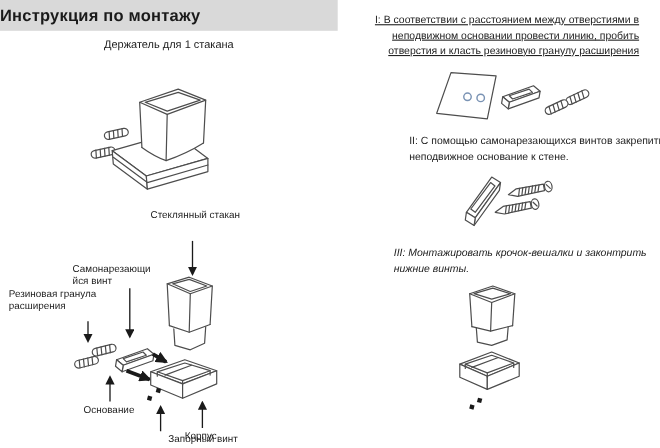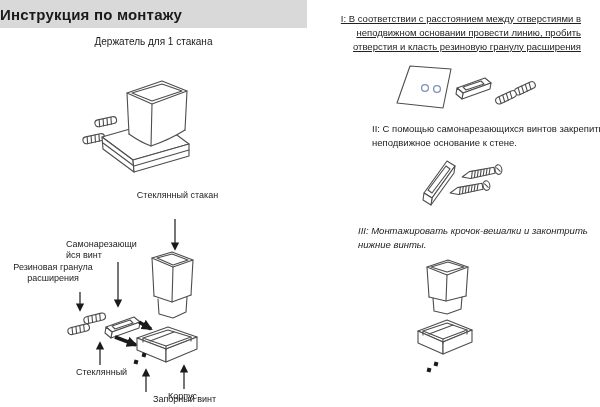--- a/index.html
+++ b/index.html
@@ -10,21 +10,21 @@
         font-size:15px;font-weight:600;letter-spacing:.2px;}
   .product-title{position:absolute;left:0;top:36px;width:307px;text-align:center;
         font-size:10px;font-weight:400;}
   .step-text{position:absolute;font-size:9.5px;line-height:1.45;color:#222;}
   .step-1{left:339px;top:12px;width:242px;text-align:right;text-decoration:underline;}
   .step-2{left:372px;top:122px;width:234px;text-align:left;}
   .step-3{left:358px;top:224px;width:234px;text-align:left;font-style:italic;}
   .plabel{position:absolute;font-size:9px;line-height:1.25;color:#222;}
   .lbl-cup{left:130px;top:190px;width:95px;text-align:center;}
   .lbl-screw{left:66px;top:239px;width:74px;overflow-wrap:anywhere;}
-  .lbl-granule{left:8px;top:262px;width:90px;text-align:center;}
+  .lbl-granule{left:8px;top:262px;width:90px;text-align:left;}
   .lbl-base{left:76px;top:367px;}
   .lbl-locking{left:108px;top:394px;margin-left:45px;}
   .lbl-body{left:168px;top:391px;}
   svg.draw{position:absolute;overflow:visible;}
   .ln{fill:none;stroke:#4d4d4d;stroke-width:1.1;stroke-linejoin:round;stroke-linecap:round;}
   .lnw{fill:#ffffff;stroke:#4d4d4d;stroke-width:1.1;stroke-linejoin:round;stroke-linecap:round;}
   .fillw{fill:#ffffff;stroke:none;}
   .thin-arrow{fill:none;stroke:#1a1a1a;stroke-width:1.2;}
   .fat-arrow{fill:none;stroke:#1a1a1a;stroke-width:3.5;}
   .blk{fill:#1a1a1a;stroke:none;}
@@ -140,21 +140,21 @@
       <path d="M143,138 L143,142 M191,137 L191,141 M166,146 L166,150" class="ln"></path>
     </g>
 
     <rect x="134" y="160" width="4" height="4" class="blk" transform="rotate(15 136 162)"></rect>
     <rect x="142" y="153" width="4" height="4" class="blk" transform="rotate(15 144 155)"></rect>
   </svg>
 
   <div class="plabel lbl-cup">Стеклянный стакан</div>
   <div class="plabel lbl-screw">Самонарезающийся винт</div>
   <div class="plabel lbl-granule">Резиновая гранула расширения</div>
-  <div class="plabel lbl-base">Стеклянный</div>
+  <div class="plabel lbl-base">Основание</div>
   <div class="plabel lbl-locking">Запорный винт</div>
   <div class="plabel lbl-body">Корпус</div>
 
   <div class="step-text step-1">I: В соответствии с расстоянием между отверстиями в неподвижном основании провести линию, пробить отверстия и класть резиновую гранулу расширения</div>
   <div class="step-text step-2">II: С помощью самонарезающихся винтов закрепить неподвижное основание к стене.</div>
   <div class="step-text step-3">III: Монтажировать крочок-вешалки и законтрить нижние винты.</div>
 
   <svg class="draw" style="left:385px;top:62px" width="210" height="52" viewBox="0 0 210 52">
     <g>
       <path d="M25,4 L66,7 L58,46 L12,41 Z" class="lnw"></path>

